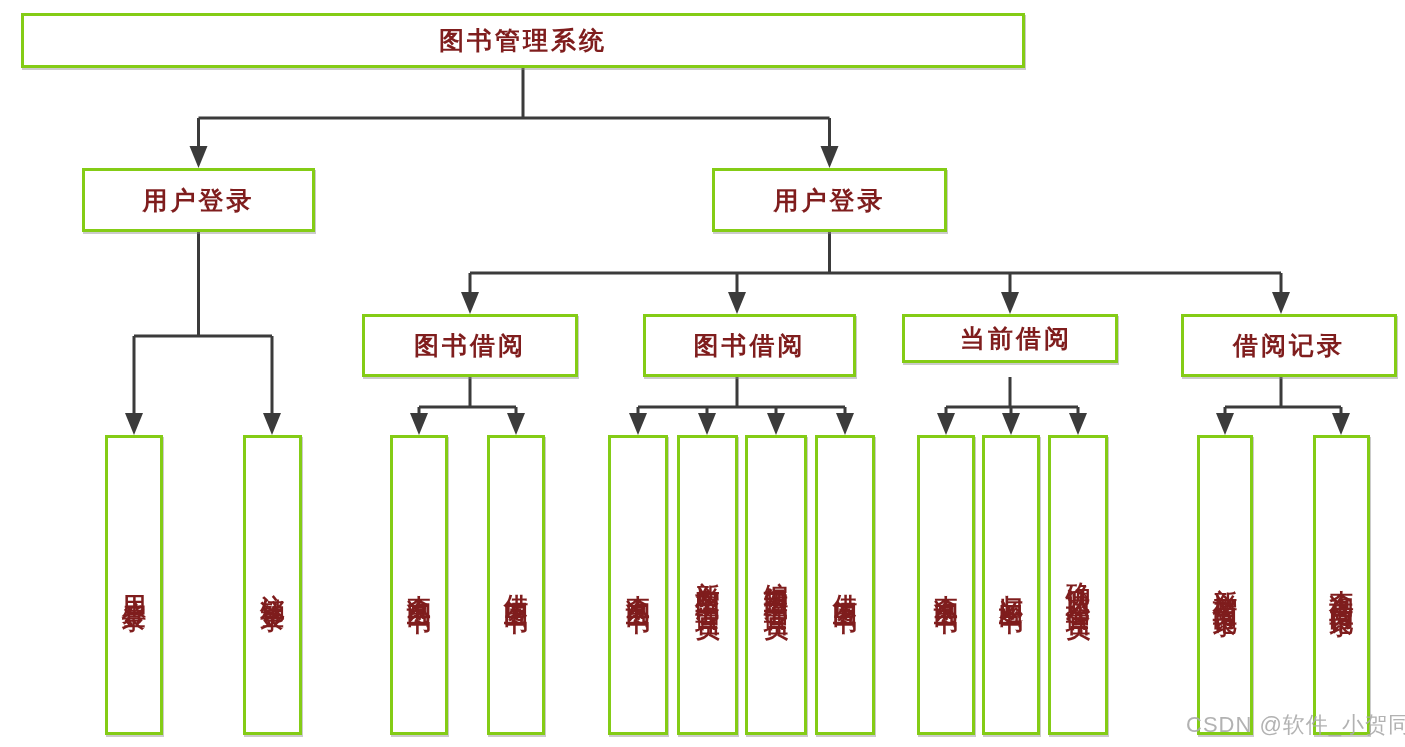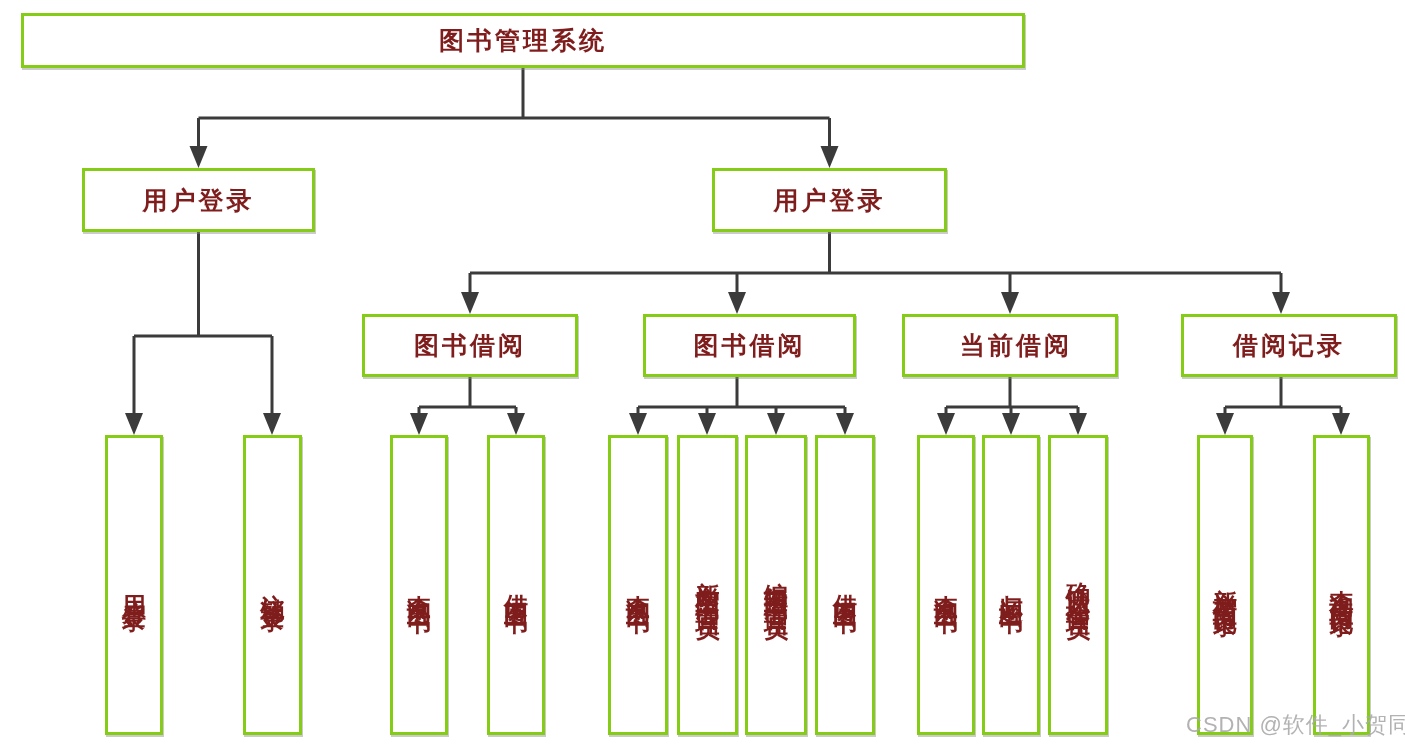--- a/index.html
+++ b/index.html
@@ -40,21 +40,21 @@
     line-height: 1;
   }
   
   .n-root   { left: 21px;   top: 13px;  width: 1004px; height: 55px; }
   
   .n-login  { left: 82px;   top: 168px; width: 233px;  height: 64px; }
   .n-mgmt   { left: 712px;  top: 168px; width: 235px;  height: 64px; }
   
   .n-newrec { left: 362px;  top: 314px; width: 216px;  height: 63px; }
   .n-borrow { left: 630px;  top: 314px; width: 213px;  height: 63px; margin-left: 13px; }
-  .n-curr   { left: 902px;  top: 314px; width: 216px;  height: 63px; padding-left: 12px; }
+  .n-curr   { left: 902px;  top: 314px; width: 216px;  height: 49px; padding-left: 12px; }
   .n-record { left: 1181px; top: 314px; width: 216px;  height: 63px; }
   
   .leaf     { top: 435px; height: 300px; }
   .l-a1 { left: 105px;  width: 58px; }
   .l-a2 { left: 243px;  width: 59px; }
   .l-b1 { left: 390px;  width: 58px; }
   .l-b2 { left: 487px;  width: 58px; }
   .l-c1 { left: 608px;  width: 60px; }
   .l-c2 { left: 677px;  width: 61px; }
   .l-c3 { left: 745px;  width: 62px; }

